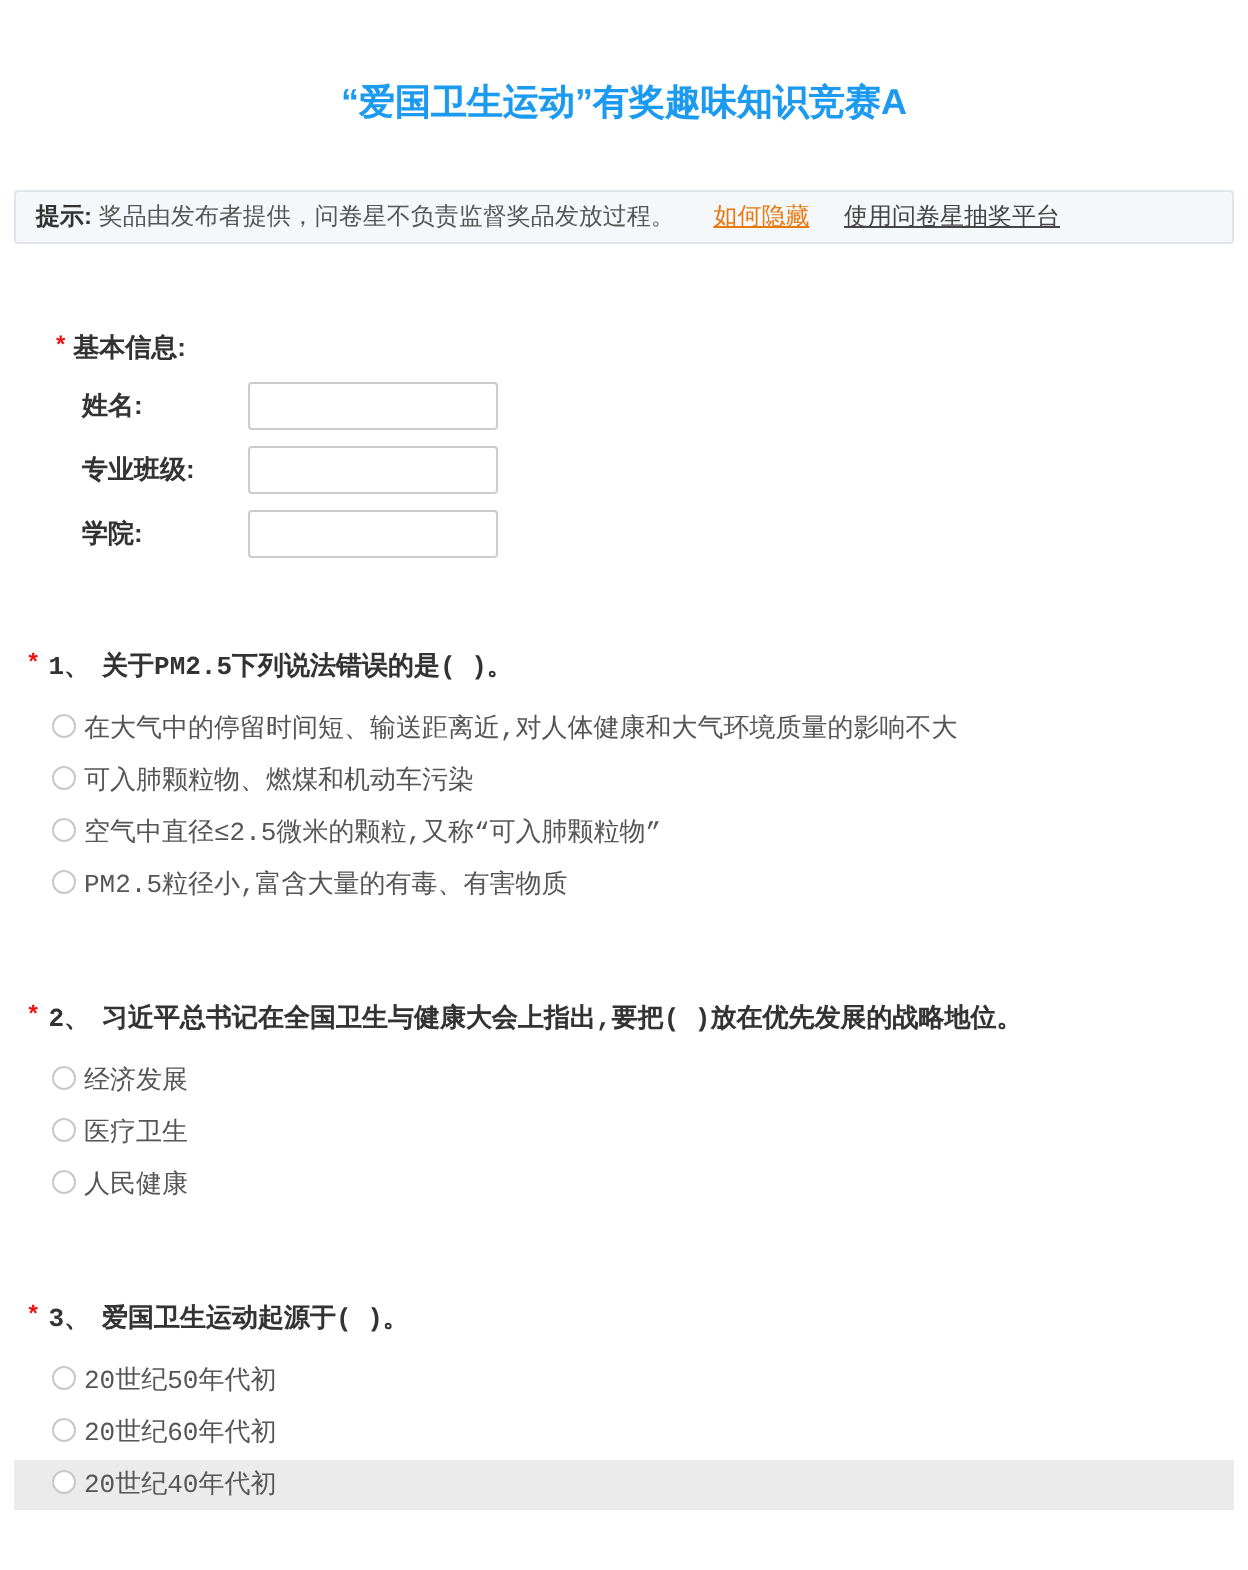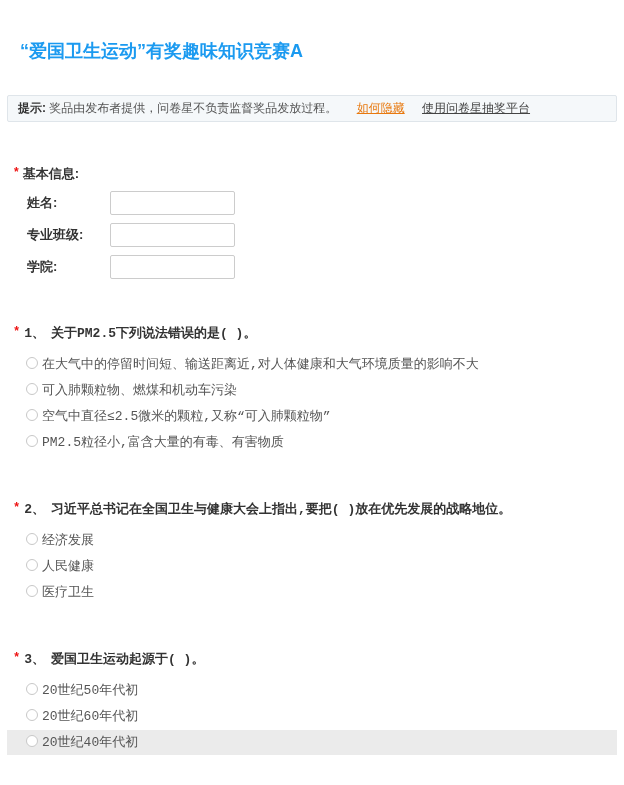--- a/index.html
+++ b/index.html
@@ -8,20 +8,21 @@
     width: 624px;
     height: 785px;
     background: #ffffff;
     font-family: "Liberation Sans", "DejaVu Sans", sans-serif;
     color: #333333;
     overflow: hidden;
   }
   
   .page-title {
     margin: 40px 20px 0;
+    text-align: center;
     font-size: 18px;
     line-height: 22px;
     font-weight: bold;
     color: #1b9af0;
   }
   
   .notice {
     margin: 33px 7px 0;
     background: #f5f8fa;
     border: 1px solid #dfe5ea;
@@ -47,21 +48,21 @@
   
   .req {
     color: #ee1111;
     font-weight: bold;
     font-size: 12px;
     margin-right: 4px;
     position: relative;
     top: -2px;
   }
   
-  .basic-info { margin: 43px 8px 0; padding-left: 6px; }
+  .basic-info { margin: 43px 22px 0; padding-left: 6px; }
   .section-title { font-size: 13px; font-weight: bold; color: #333; }
   .field-row { display: flex; align-items: center; margin-top: 8px; height: 24px; }
   .field-label {
     width: 96px;
     padding-left: 13px;
     font-size: 13px;
     font-weight: bold;
     color: #333;
   }
   .text-input {
@@ -167,25 +168,25 @@
   <div class="q-title">
     <span class="req">*</span><span class="q-num">2、</span><span>习近平总书记在全国卫生与健康大会上指出,要把( )放在优先发展的战略地位。</span>
   </div>
   <div class="options">
     <div class="option">
       <span class="radio"></span>
       <span>经济发展</span>
     </div>
     <div class="option">
       <span class="radio"></span>
+      <span>医疗卫生</span>
+    </div>
+    <div class="option">
+      <span class="radio"></span>
       <span>人民健康</span>
-    </div>
-    <div class="option">
-      <span class="radio"></span>
-      <span>医疗卫生</span>
     </div>
   </div>
 </div>
 
 <div class="question">
   <div class="q-title">
     <span class="req">*</span><span class="q-num">3、</span><span>爱国卫生运动起源于( )。</span>
   </div>
   <div class="options">
     <div class="option">

